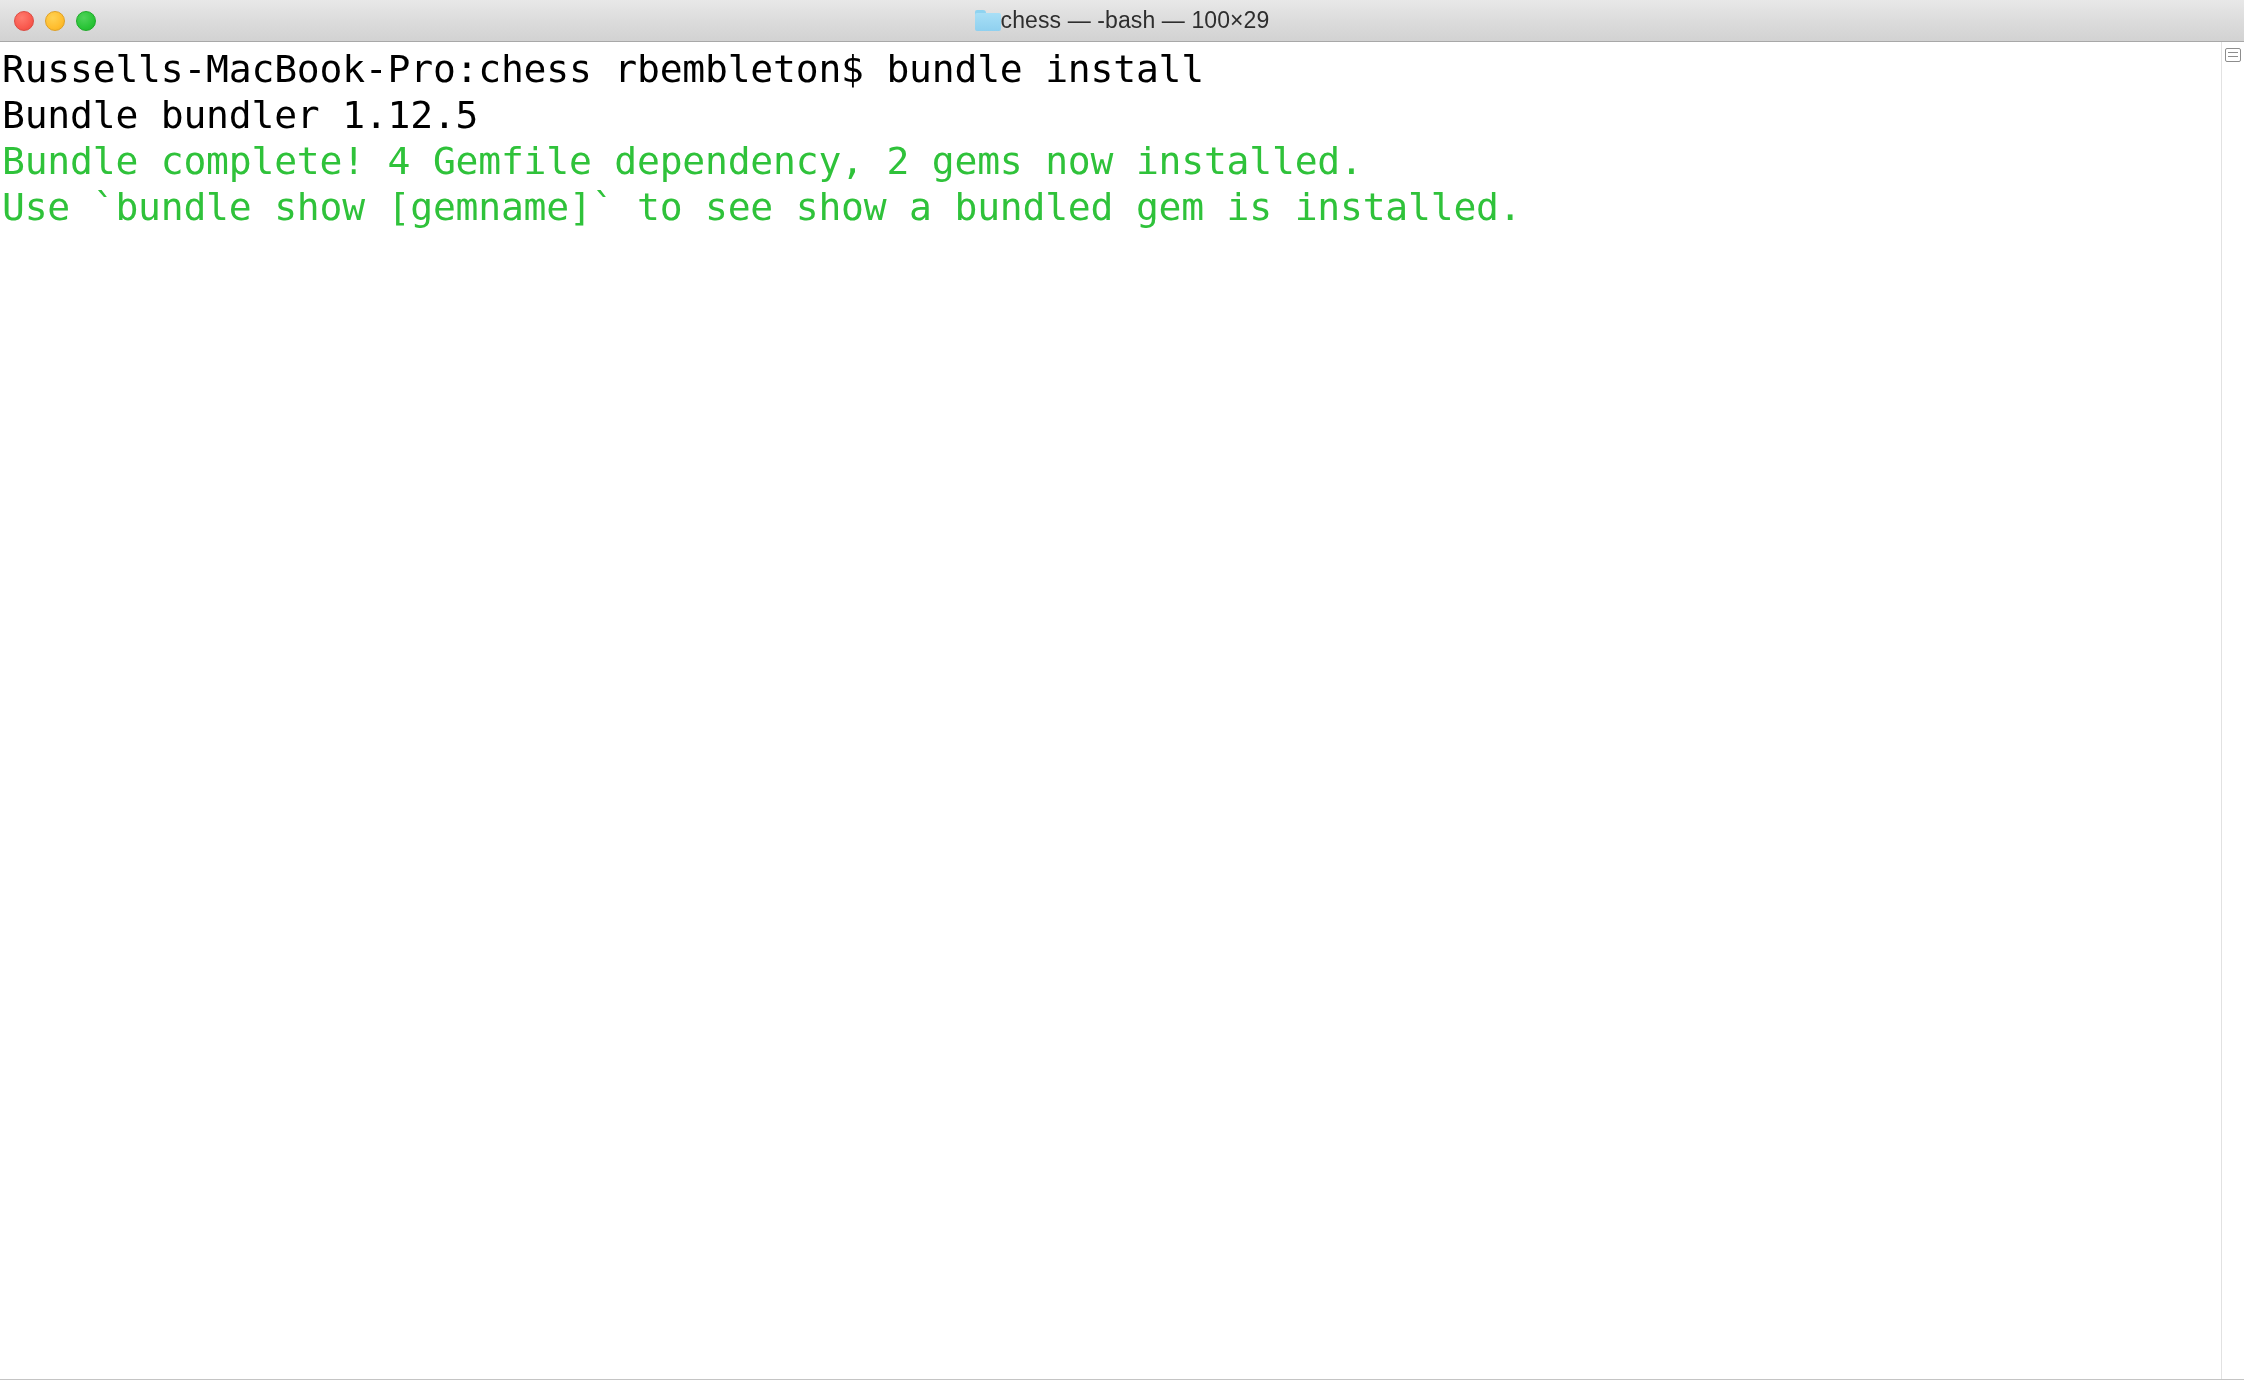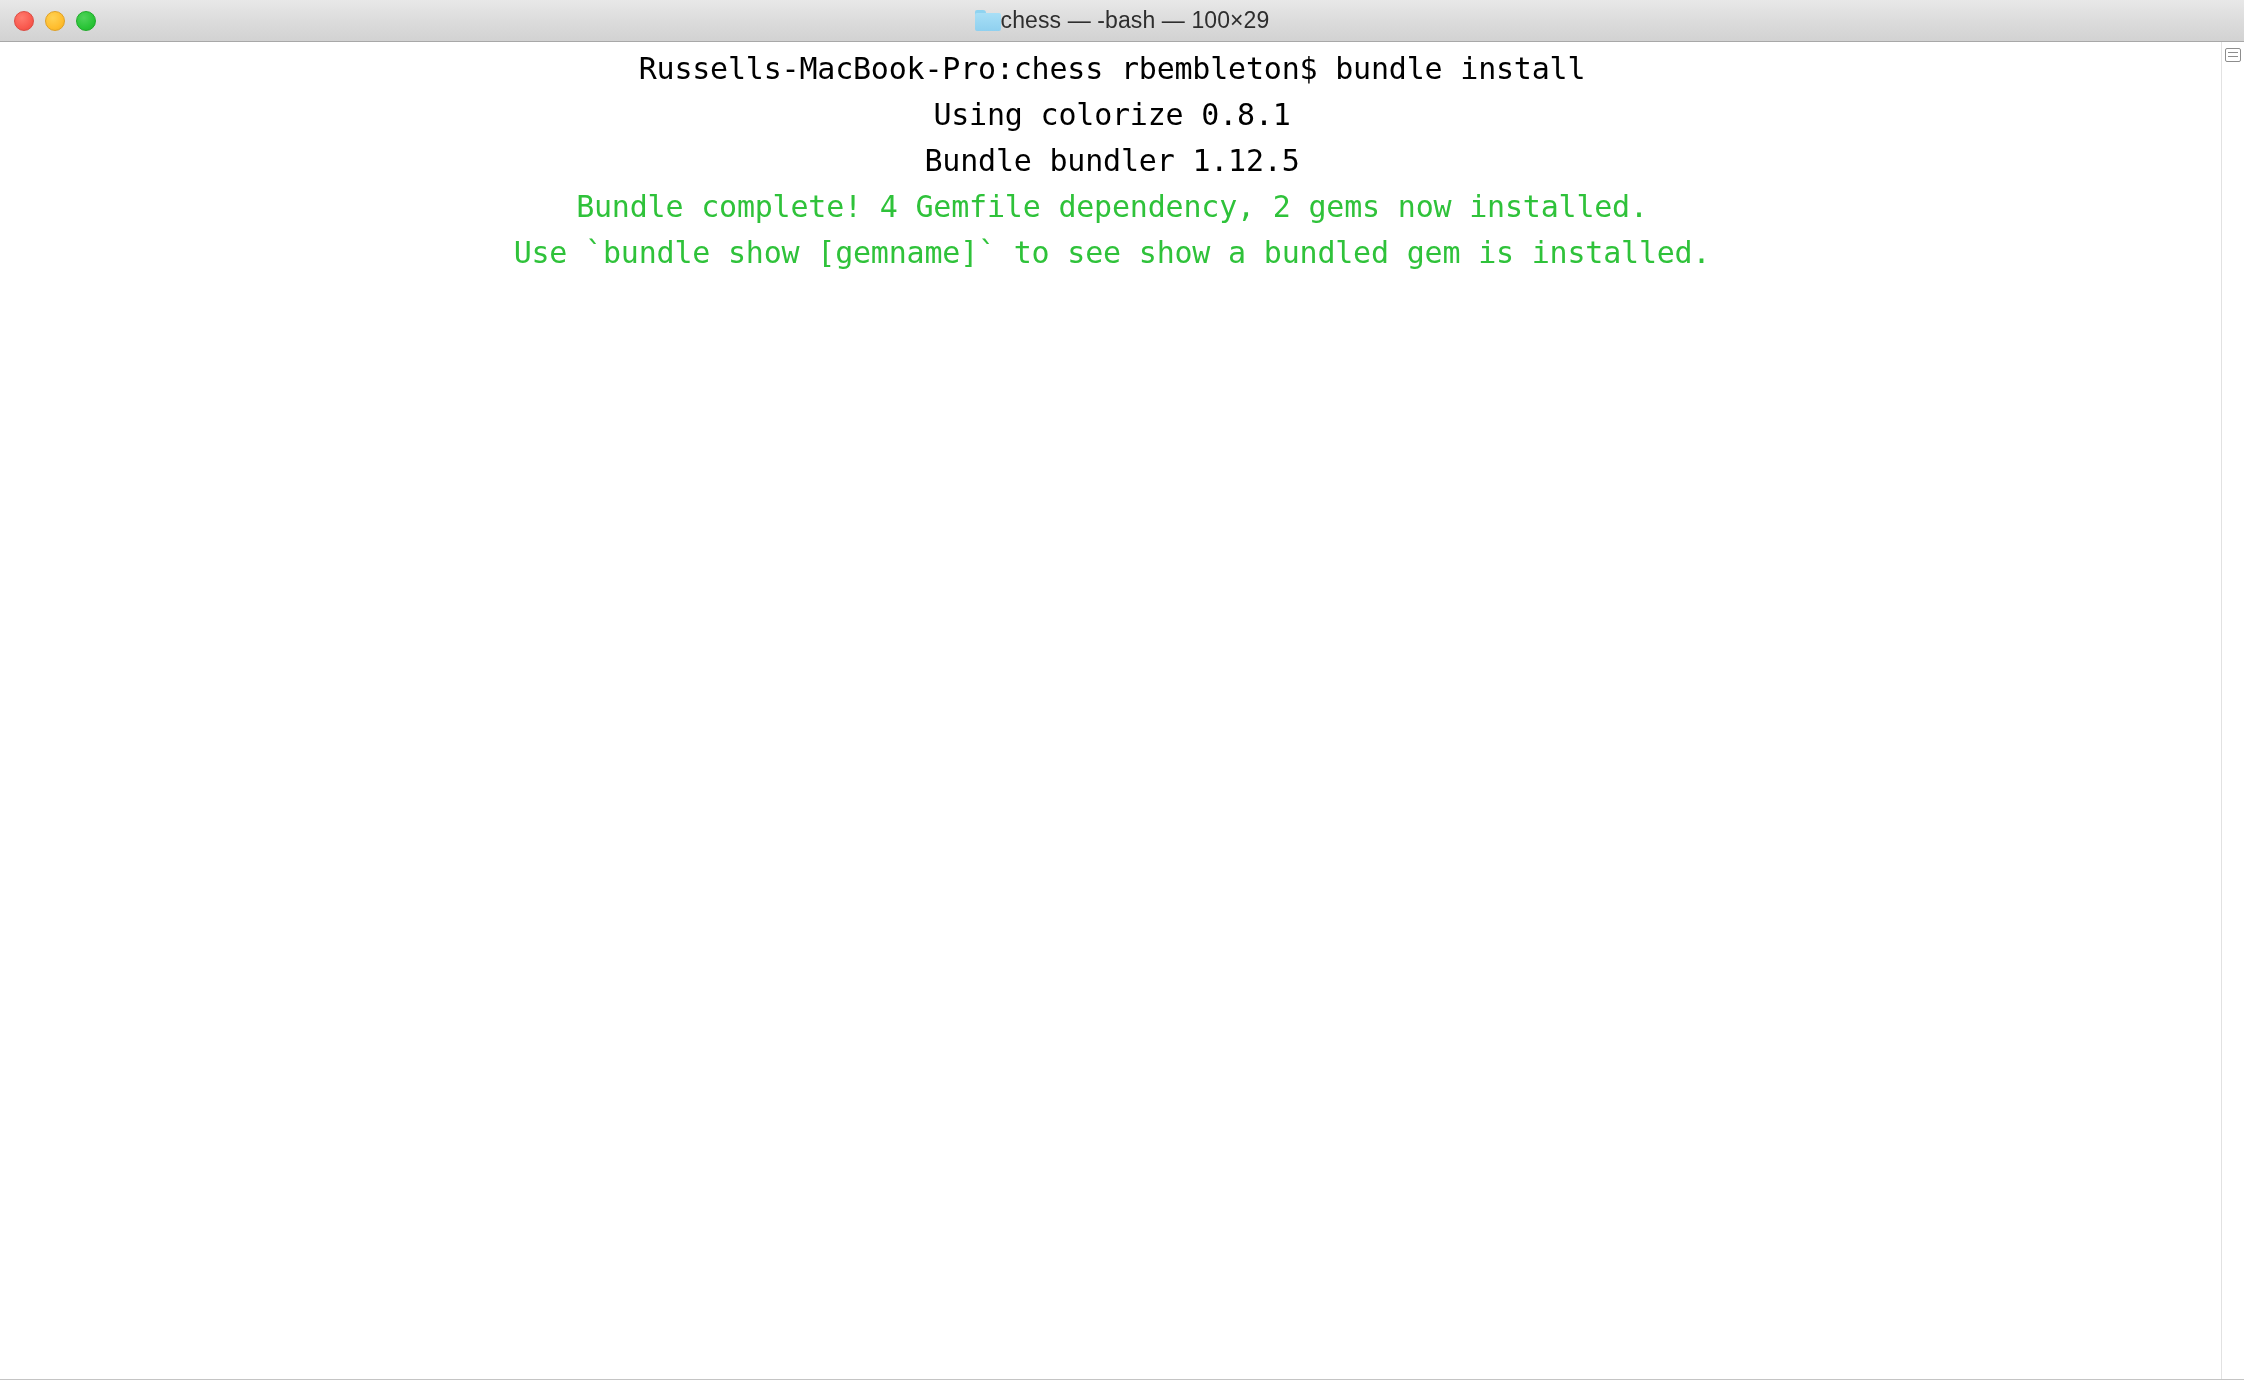--- a/index.html
+++ b/index.html
@@ -113,26 +113,25 @@
     top: 0;
     right: 22px;
     bottom: 0;
     padding: 4px 0 0 2px;
     box-sizing: border-box;
     background: #ffffff;
   }
 
   .line {
     font-family: "DejaVu Sans Mono", monospace;
-    font-size: 30px;
+    font-size: 38px;
     line-height: 46px;
     white-space: pre;
     color: #000000;
     letter-spacing: -0.2px;
-    text-align: center;
   }
   .line.green {
     color: #2fc23a;
   }
 
   .cursor {
     display: inline-block;
     width: 17px;
     height: 33px;
     background: #a0a0a0;
@@ -210,21 +209,20 @@
       </span>
       <span>chess — -bash — 100×29</span>
     </div>
 
   </div>
 
   <div class="term-wrap">
 
     <div class="term">
       <div class="line">Russells-MacBook-Pro:chess rbembleton$ bundle install</div>
-      <div class="line">Using colorize 0.8.1</div>
       <div class="line">Bundle bundler 1.12.5</div>
       <div class="line green">Bundle complete! 4 Gemfile dependency, 2 gems now installed.</div>
       <div class="line green">Use `bundle show [gemname]` to see show a bundled gem is installed.</div>
     </div>
 
     <div class="scrollbar">
       <div class="sb-icon"></div>
       <div class="scroll-thumb"></div>
     </div>
 

